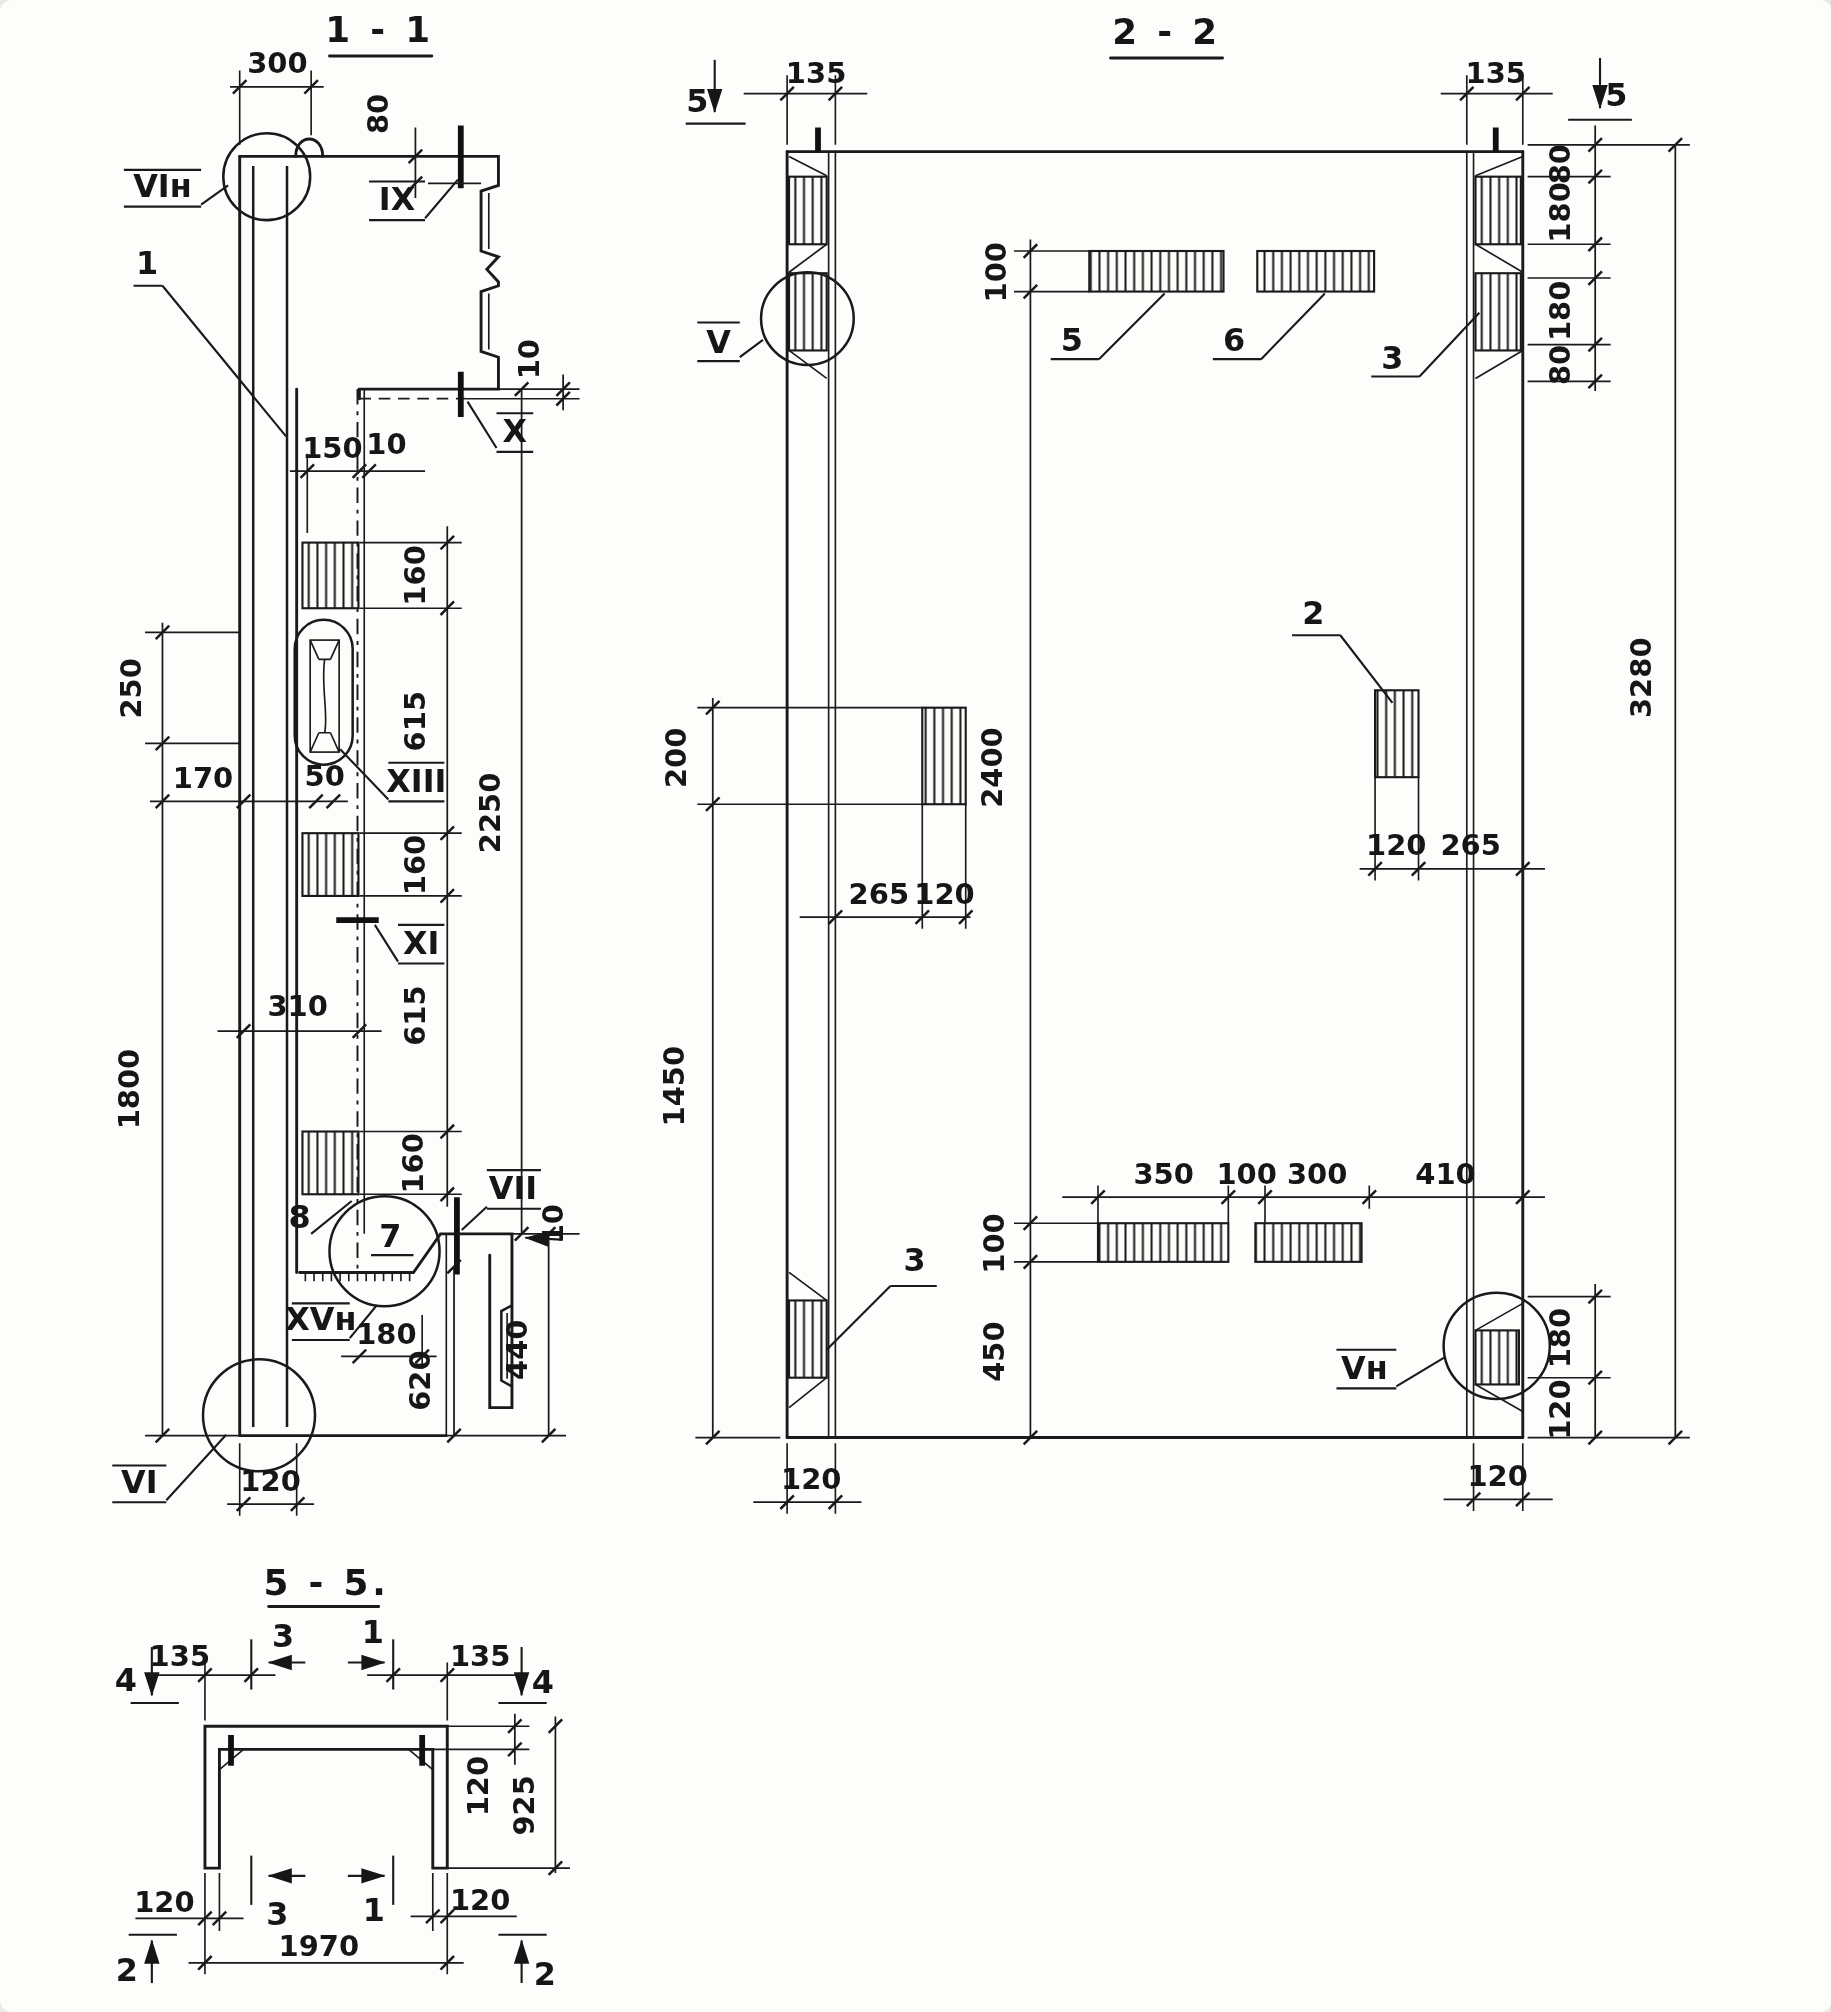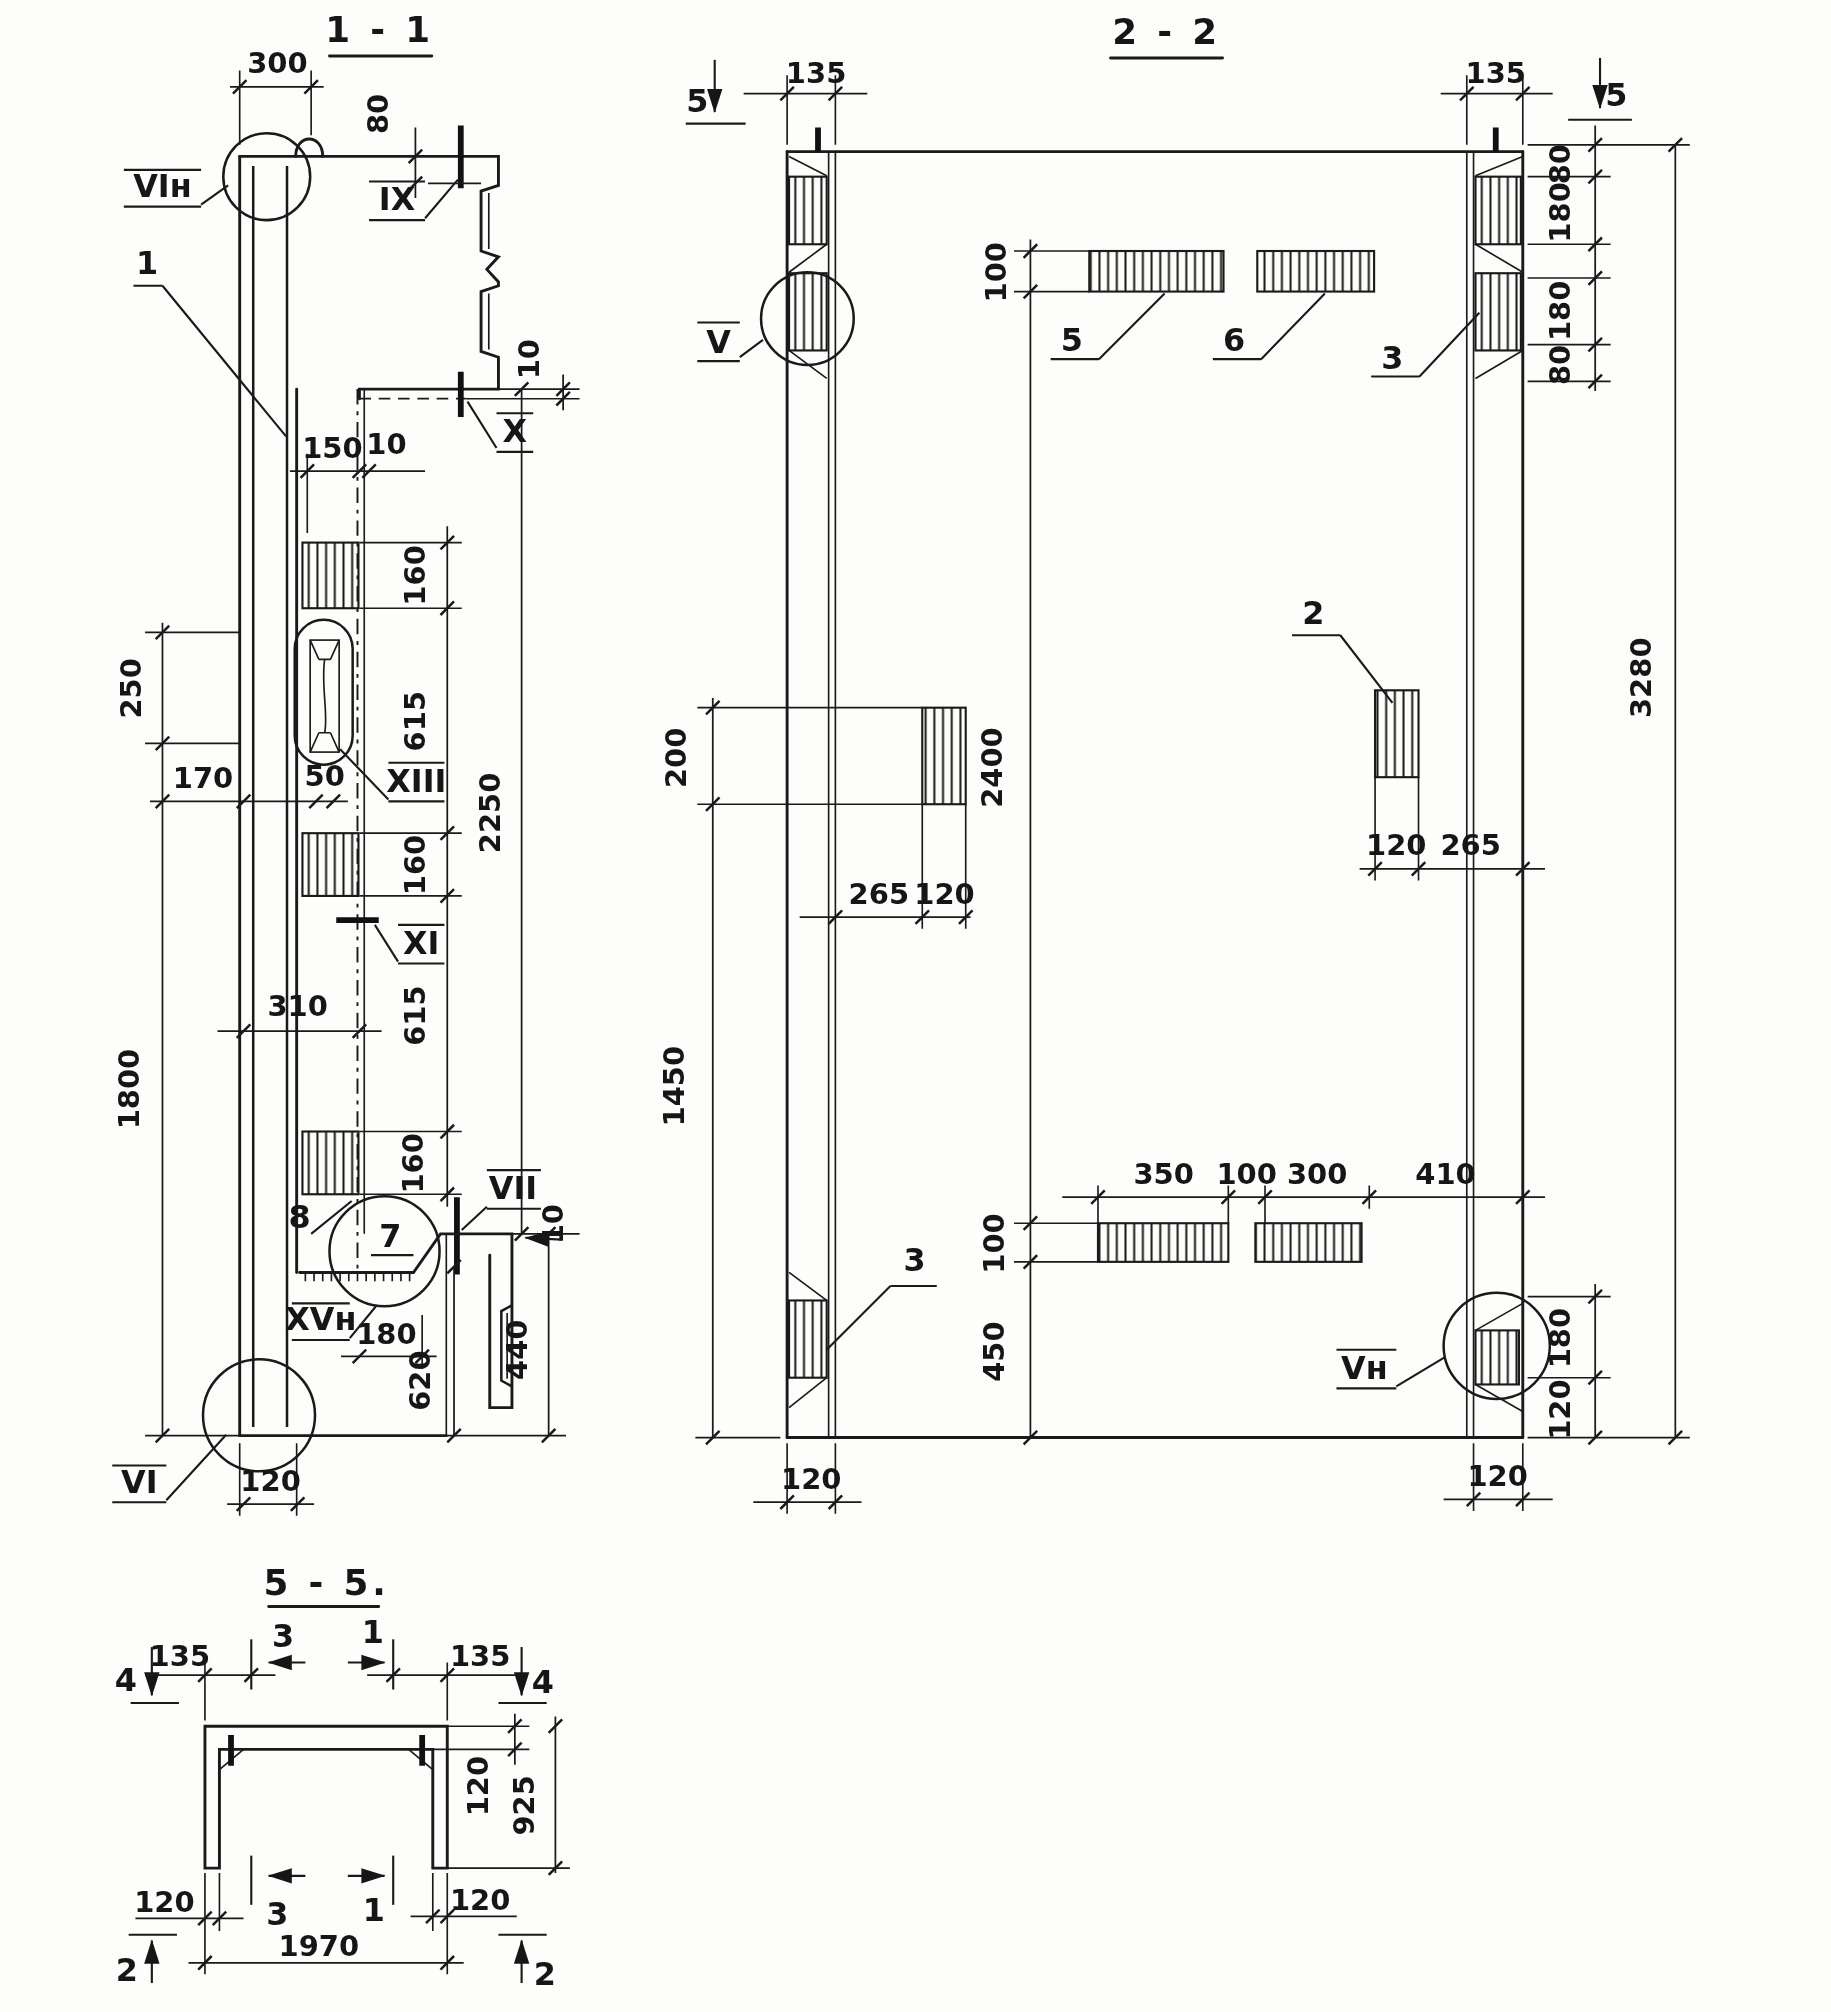--- a/index.html
+++ b/index.html
@@ -1,16 +1,16 @@
 <!DOCTYPE html>
 <html><head>
 <meta charset="utf-8">
 <style>
   html,body{margin:0;padding:0;background:#e8e8e4;}
-  .page{width:1832px;height:2012px;background:#fdfdfb;margin:0 auto;position:relative;font-family:"DejaVu Sans",sans-serif;}
+  .page{width:1832px;height:2012px;background:#fdfdfb;margin:0 auto;position:relative;font-family:"DejaVu Sans",sans-serif;border-radius:12px;}
   svg{position:absolute;left:0;top:0;}
   svg text{font-family:"DejaVu Sans",sans-serif;font-weight:700;fill:#161616;}
   .t30{font-size:30px;}
   .t32{font-size:33px;}
   .t36{font-size:37px;letter-spacing:4px;}
   .ol{stroke:#1a1a1a;stroke-width:3;fill:none;stroke-linecap:round;}
   .ol2{stroke:#1a1a1a;stroke-width:2.6;fill:none;}
   .th{stroke:#1a1a1a;stroke-width:1.7;fill:none;}
   .dim{stroke:#1a1a1a;stroke-width:1.8;fill:none;}
   .tick{stroke:#1a1a1a;stroke-width:2.6;fill:none;}

